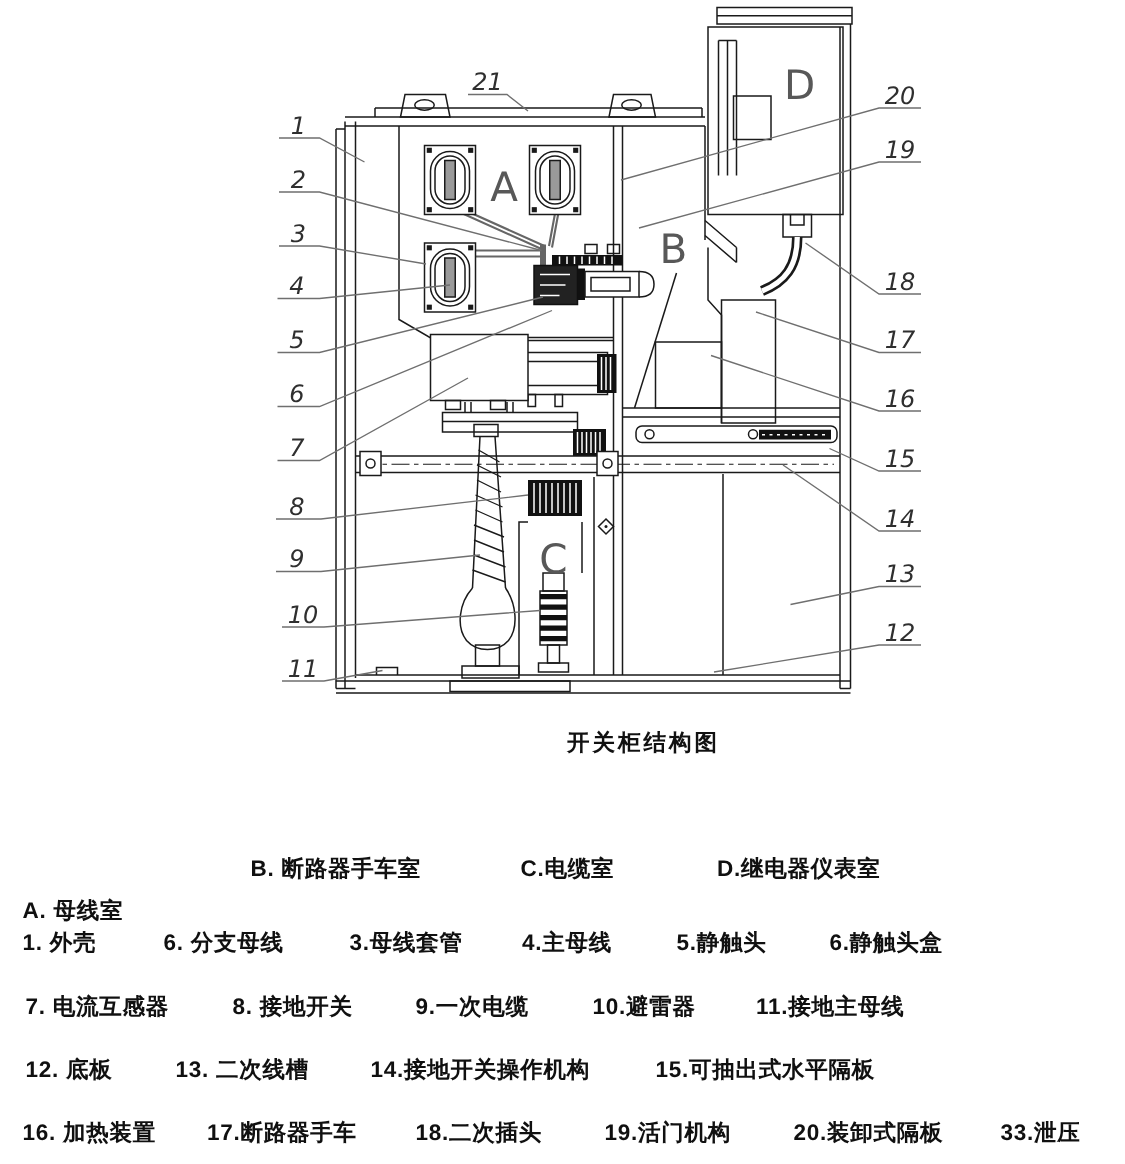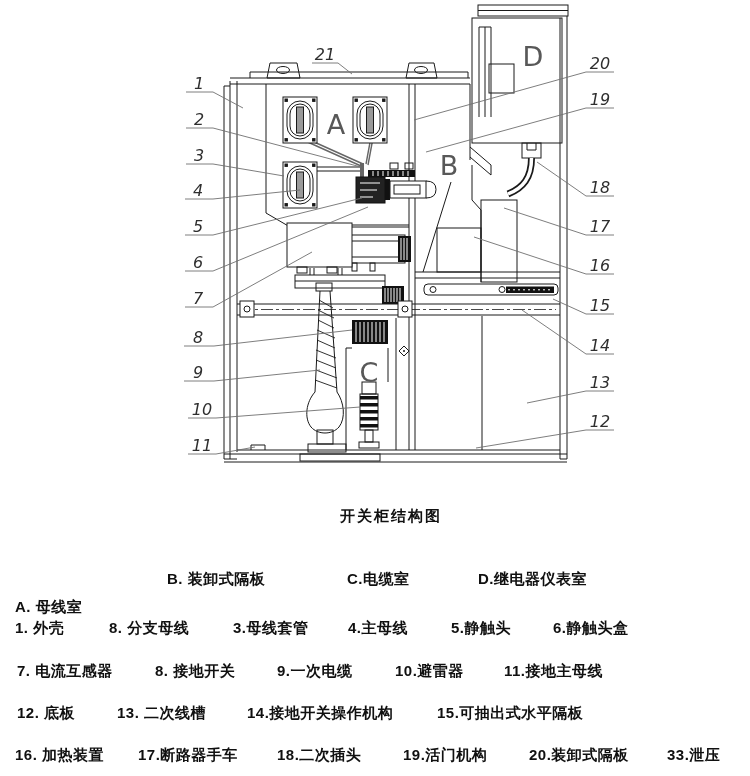--- a/index.html
+++ b/index.html
@@ -3,22 +3,22 @@
 <meta charset="utf-8">
 <style>
   html,body{margin:0;padding:0;}
   body{
     width:750px;height:776px;background:#ffffff;position:relative;overflow:hidden;
     font-family:"Liberation Sans","DejaVu Sans",sans-serif;color:#111;
   }
   #stage{position:absolute;left:0;top:0;width:750px;height:776px;}
   svg{position:absolute;left:0;top:0;}
   .caption{
-    position:absolute;left:340px;top:486px;width:140px;text-align:left;
-    font-size:15px;font-weight:bold;letter-spacing:2px;color:#111;white-space:nowrap;margin-top:21px;
+    position:absolute;left:340px;top:486px;width:140px;text-align:right;
+    font-size:15px;font-weight:bold;letter-spacing:2px;color:#111;white-space:nowrap;
   }
   .legend-item{
     position:absolute;font-size:15px;font-weight:bold;color:#101010;
     white-space:nowrap;letter-spacing:0.5px;
   }
   .callout{
     font-family:"DejaVu Sans",sans-serif;font-style:italic;font-size:16px;fill:#2f2f2f;
   }
   .chamber-letter{
     font-family:"DejaVu Sans",sans-serif;font-size:27px;fill:#585858;
@@ -248,26 +248,26 @@
       <text class="chamber-letter" x="369" y="382">C</text>
       <text class="chamber-letter" x="533" y="66">D</text>
     </g>
   </svg>
 
   <div class="caption">开关柜结构图</div>
 
   <div>
 
     <span class="legend-item" style="left:15px;top:598px">A. 母线室</span>
-    <span class="legend-item" style="left:167px;top:570px">B. 装卸式隔板</span>
+    <span class="legend-item" style="left:167px;top:570px">B. 断路器手车室</span>
     <span class="legend-item" style="left:347px;top:570px">C.电缆室</span>
     <span class="legend-item" style="left:478px;top:570px">D.继电器仪表室</span>
 
     <span class="legend-item" style="left:15px;top:619px">1. 外壳</span>
-    <span class="legend-item" style="left:109px;top:619px">8. 分支母线</span>
+    <span class="legend-item" style="left:109px;top:619px">6. 分支母线</span>
     <span class="legend-item" style="left:233px;top:619px">3.母线套管</span>
     <span class="legend-item" style="left:348px;top:619px">4.主母线</span>
     <span class="legend-item" style="left:451px;top:619px">5.静触头</span>
     <span class="legend-item" style="left:553px;top:619px">6.静触头盒</span>
 
     <span class="legend-item" style="left:17px;top:662px">7. 电流互感器</span>
     <span class="legend-item" style="left:155px;top:662px">8. 接地开关</span>
     <span class="legend-item" style="left:277px;top:662px">9.一次电缆</span>
     <span class="legend-item" style="left:395px;top:662px">10.避雷器</span>
     <span class="legend-item" style="left:504px;top:662px">11.接地主母线</span>

